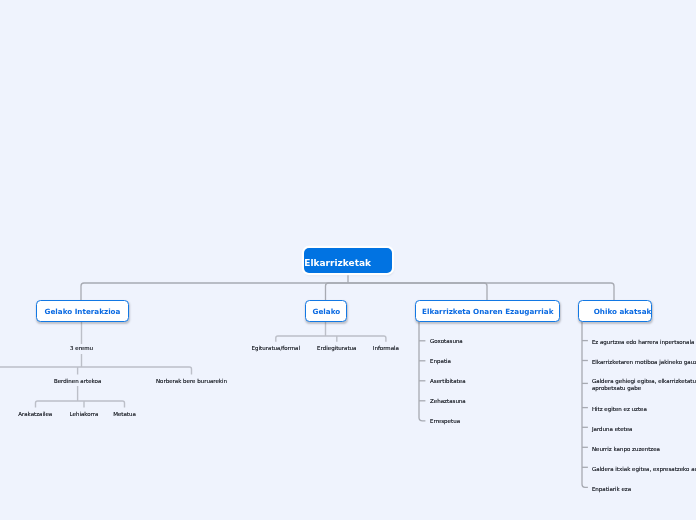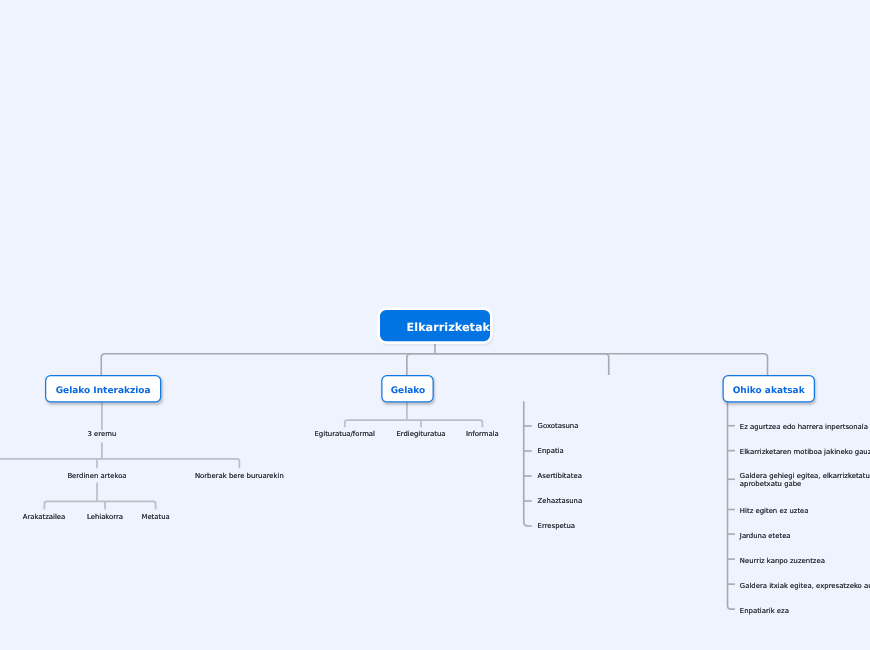--- a/index.html
+++ b/index.html
@@ -19,21 +19,21 @@
 
   .node { position:absolute; white-space:nowrap; }
 
   .node-root {
     background:#0173e2;
     color:#ffffff;
     font-weight:bold;
     font-size:9px;
     letter-spacing:0px;
     border-radius:5px;
-    display:flex; align-items:center; justify-content:flex-end;
+    display:flex; align-items:center; justify-content:flex-start;
     box-shadow:0 0 0 2.2px #ffffff, 1px 2px 2.5px rgba(60,70,90,0.22);
   }
   .node-branch {
     background:#ffffff;
     color:#0a6ae2;
     font-weight:bold;
     font-size:7.2px;
     letter-spacing:0px;
     border:1.6px solid #1278e4;
     border-radius:4.5px;
@@ -95,21 +95,24 @@
   <div class="node node-root" style="left:304.3px; top:247.5px; width:87.7px; height:25.5px;">
     <span class="rootlbl">Elkarrizketak</span>
   </div>
 
   <div class="node node-branch" style="left:36.2px; top:299.8px; width:90.6px; height:20.4px;">
     <span class="branchlbl">Gelako Interakzioa</span>
   </div>
   <div class="node node-branch" style="left:305.3px; top:299.6px; width:40.2px; height:20.4px;">
     <span class="branchlbl">Gelako</span>
   </div>
-  <div class="node node-branch" style="left:577.6px; top:299.6px; width:72.7px; height:20.4px;">
+  <div class="node node-branch" style="left:415.1px; top:299.6px; width:143.4px; height:20.4px;">
+    <span class="branchlbl">Elkarrizketa Onaren Ezaugarriak</span>
+  </div>
+  <div class="node node-branch" style="left:577.6px; top:299.6px; width:72.7px; height:20.4px;justify-content:flex-end;">
     <span class="branchlbl">Ohiko akatsak</span>
   </div>
 
   <div class="node node-leaf centered" style="left:81.5px; top:345.2px;">3 eremu</div>
 
   <div class="node node-leaf centered" style="left:77.6px; top:378.2px;">Berdinen artekoa</div>
   <div class="node node-leaf centered" style="left:191.5px; top:378.2px;">Norberak bere buruarekin</div>
 
   <div class="node node-leaf centered" style="left:35.2px; top:411.3px;">Arakatzailea</div>
   <div class="node node-leaf centered" style="left:84px; top:411.3px;">Lehiakorra</div>

